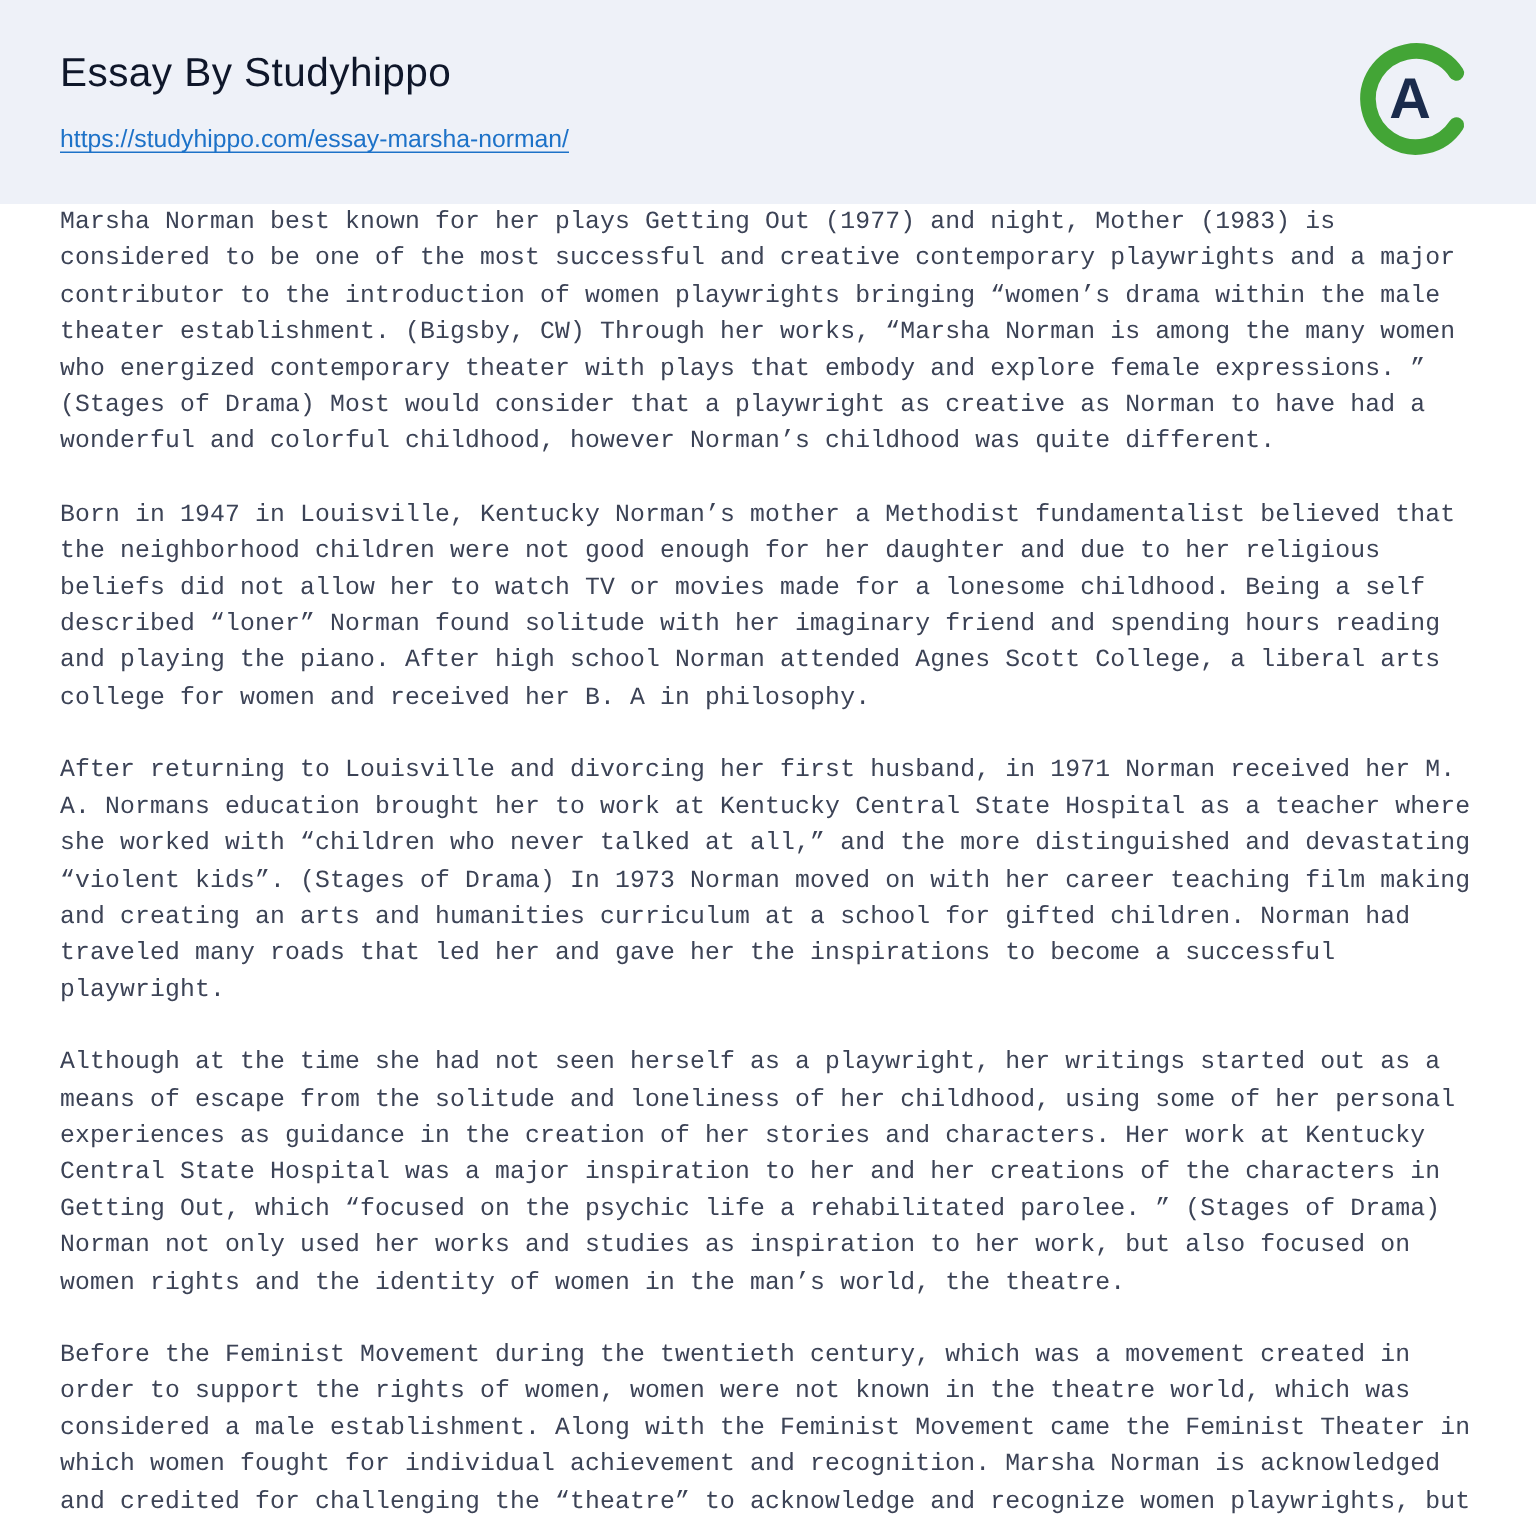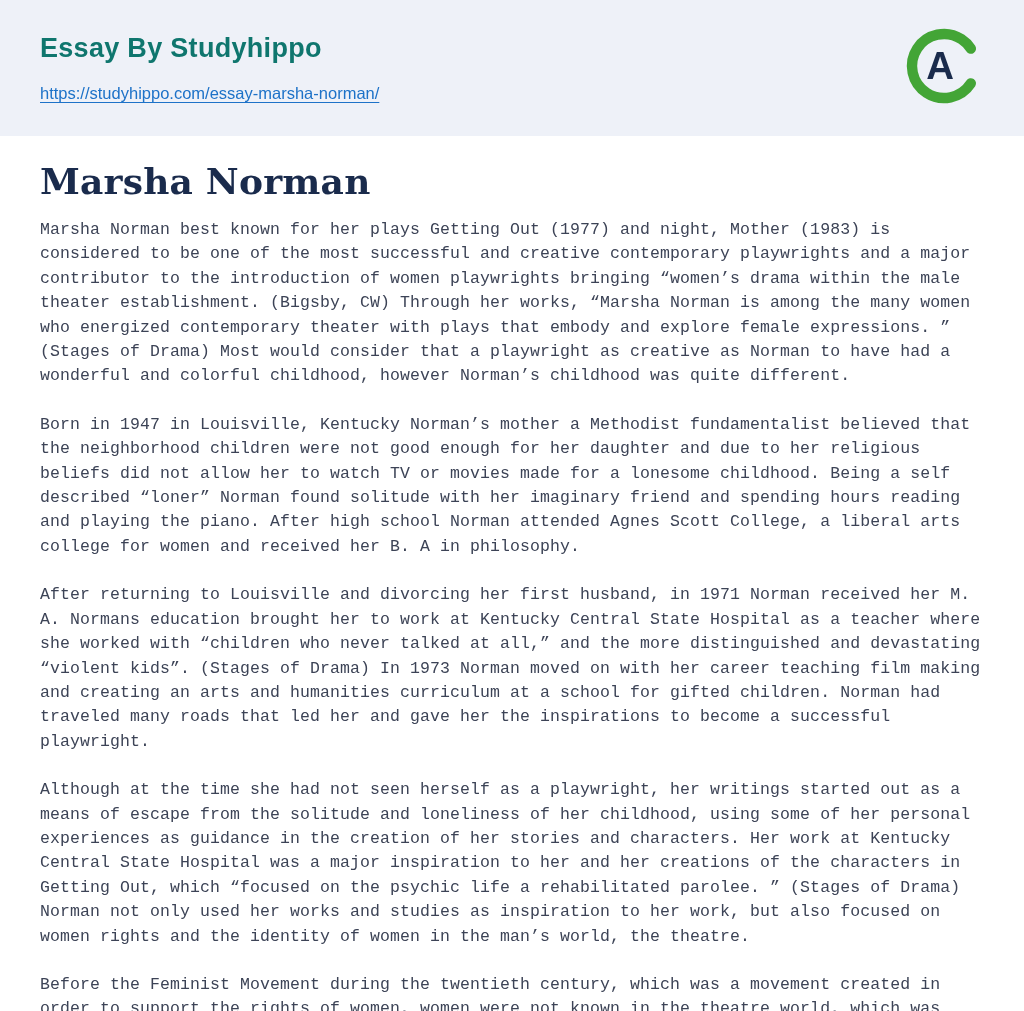--- a/index.html
+++ b/index.html
@@ -13,23 +13,23 @@
   }
   .header {
     background: #eef1f8;
     padding: 26px 40px 30px 40px;
     display: flex;
     align-items: center;
     justify-content: space-between;
   }
   .header-text { display: flex; flex-direction: column; }
   .site-title {
-    color: #0f766e;
+    color: #0f172a;
     font-size: 27px;
-    font-weight: 700;
+    font-weight: 400;
     letter-spacing: 0.3px;
     margin: 4px 0 20px 0;
   }
   .site-url {
     color: #1d72c8;
     font-size: 16.5px;
     text-decoration: underline;
     text-underline-offset: 3px;
     cursor: pointer;
     text-align: right;
@@ -63,21 +63,20 @@
   </div>
   <div class="logo">
     <svg viewBox="0 0 100 100" width="80" height="80" aria-hidden="true">
       <circle cx="50" cy="50" r="40" fill="none" stroke="#43a536" stroke-width="13" stroke-linecap="round" stroke-dasharray="205 46.3" transform="rotate(33 50 50)"></circle>
       <text x="45" y="66" font-family="Liberation Sans, sans-serif" font-size="48" font-weight="bold" fill="#1a2b4c" text-anchor="middle">A</text>
     </svg>
   </div>
 </header>
 
 <main class="main">
-  <h1 class="page-title">Marsha Norman</h1>
   <div class="essay">
     <p>Marsha Norman best known for her plays Getting Out (1977) and night, Mother (1983) is considered to be one of the most successful and creative contemporary playwrights and a major contributor to the introduction of women playwrights bringing “women’s drama within the male theater establishment. (Bigsby, CW) Through her works, “Marsha Norman is among the many women who energized contemporary theater with plays that embody and explore female expressions. ” (Stages of Drama) Most would consider that a playwright as creative as Norman to have had a wonderful and colorful childhood, however Norman’s childhood was quite different.</p>
     <p>Born in 1947 in Louisville, Kentucky Norman’s mother a Methodist fundamentalist believed that the neighborhood children were not good enough for her daughter and due to her religious beliefs did not allow her to watch TV or movies made for a lonesome childhood. Being a self described “loner” Norman found solitude with her imaginary friend and spending hours reading and playing the piano. After high school Norman attended Agnes Scott College, a liberal arts college for women and received her B. A in philosophy.</p>
     <p>After returning to Louisville and divorcing her first husband, in 1971 Norman received her M. A. Normans education brought her to work at Kentucky Central State Hospital as a teacher where she worked with “children who never talked at all,” and the more distinguished and devastating “violent kids”. (Stages of Drama) In 1973 Norman moved on with her career teaching film making and creating an arts and humanities curriculum at a school for gifted children. Norman had traveled many roads that led her and gave her the inspirations to become a successful playwright.</p>
     <p>Although at the time she had not seen herself as a playwright, her writings started out as a means of escape from the solitude and loneliness of her childhood, using some of her personal experiences as guidance in the creation of her stories and characters. Her work at Kentucky Central State Hospital was a major inspiration to her and her creations of the characters in Getting Out, which “focused on the psychic life a rehabilitated parolee. ” (Stages of Drama) Norman not only used her works and studies as inspiration to her work, but also focused on women rights and the identity of women in the man’s world, the theatre.</p>
     <p>Before the Feminist Movement during the twentieth century, which was a movement created in order to support the rights of women, women were not known in the theatre world, which was considered a male establishment. Along with the Feminist Movement came the Feminist Theater in which women fought for individual achievement and recognition. Marsha Norman is acknowledged and credited for challenging the “theatre” to acknowledge and recognize women playwrights, but also challenged women writers, “as women writers, we must demand the best course ourselves. We must travel and learn and li</p>
   </div>
 </main>
 
 </body></html>

